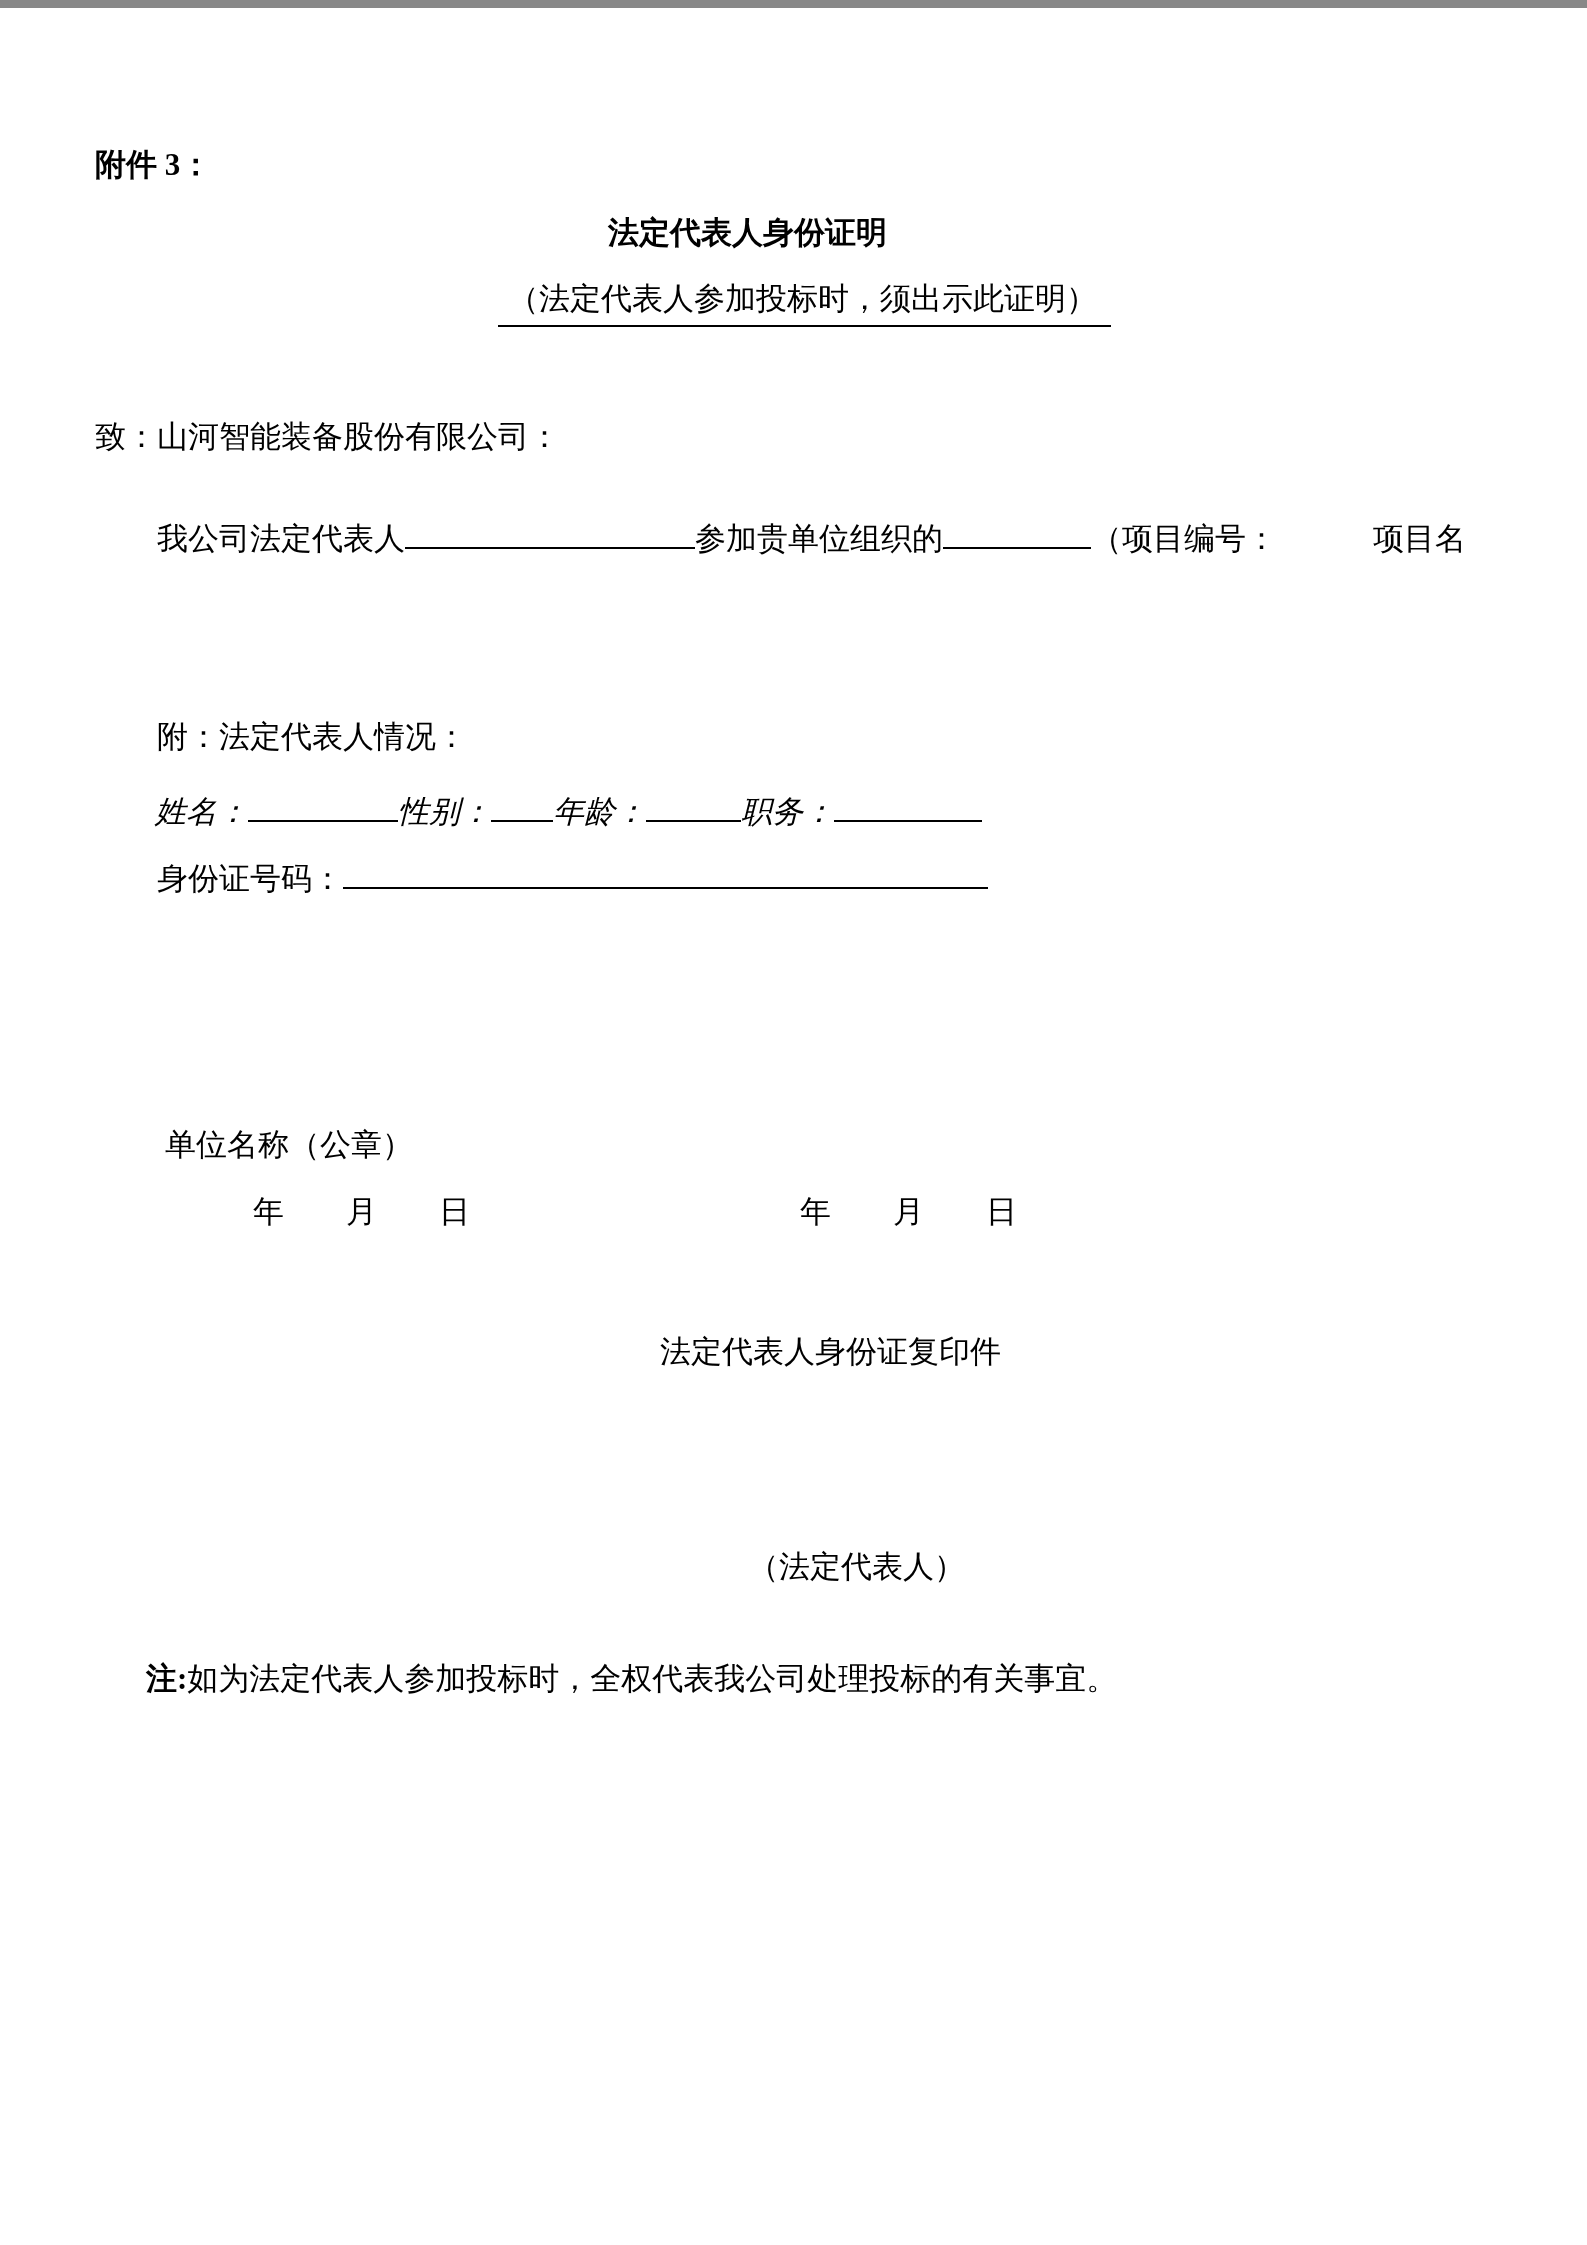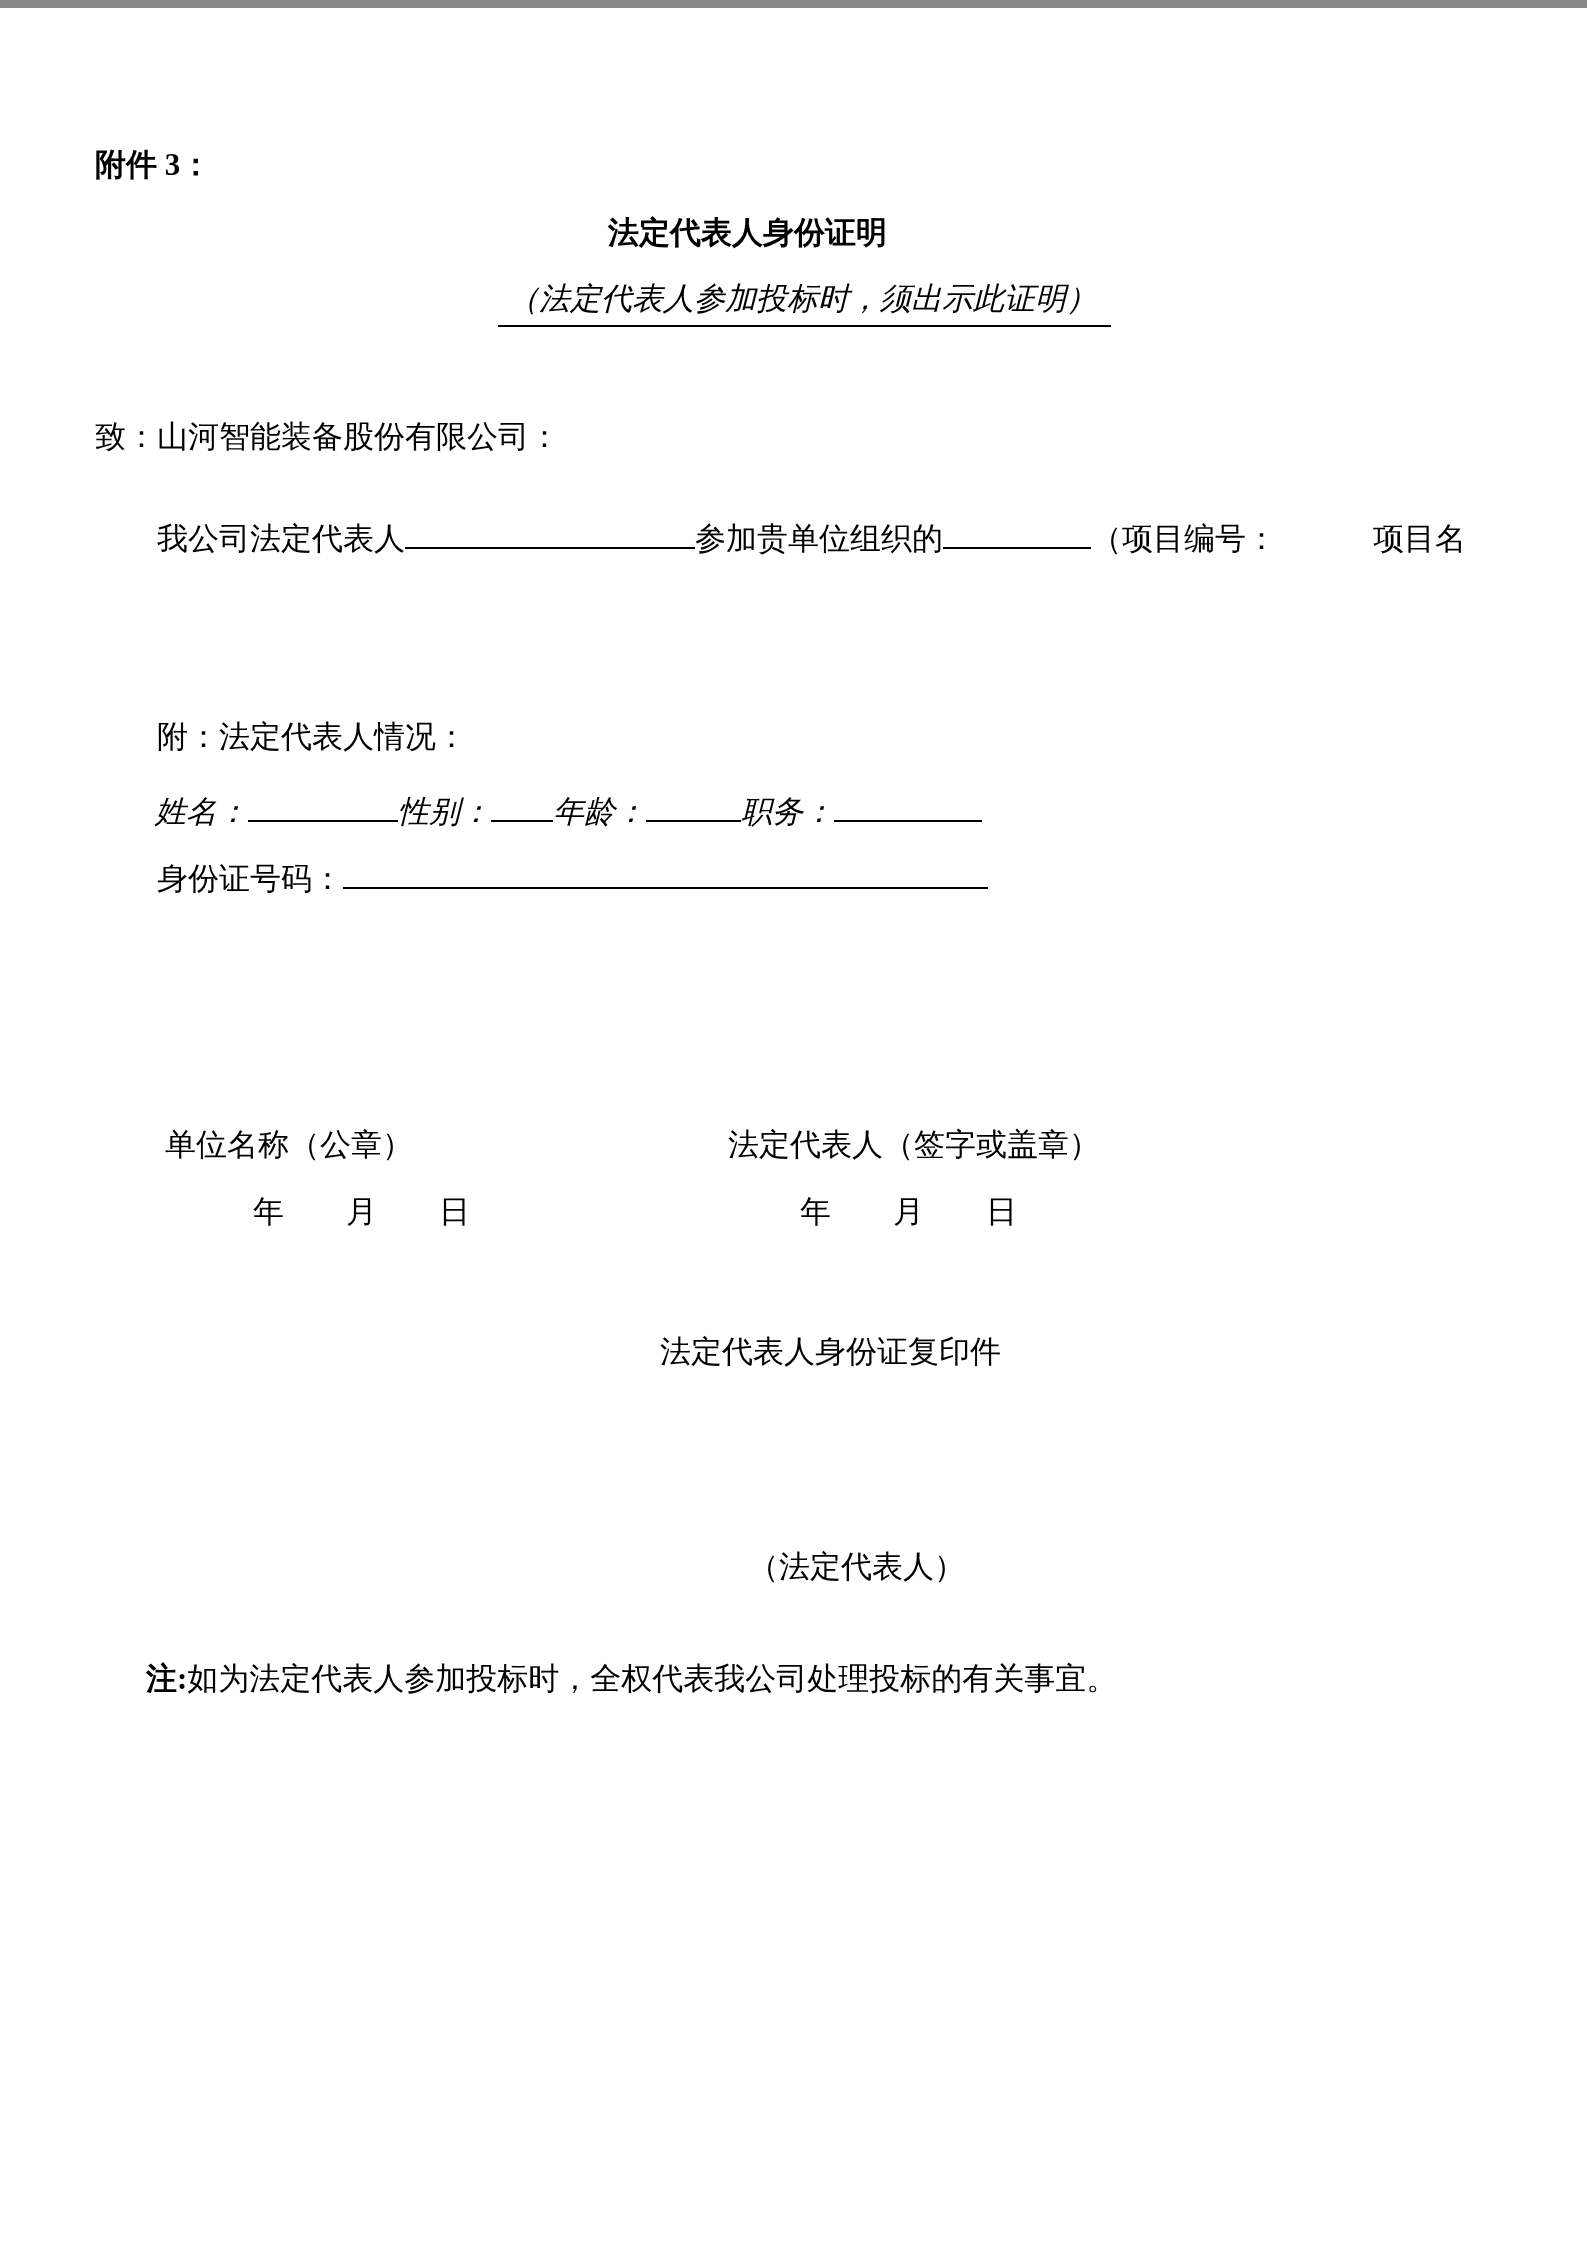--- a/index.html
+++ b/index.html
@@ -31,21 +31,20 @@
     vertical-align: baseline;
   }
   .gap {
     display: inline-block;
     height: 10px;
   }
   .subtitle-underline {
     display: inline-block;
     border-bottom: 2px solid #000;
     padding: 0 14px 6px 10px;
-    font-style: italic;
   }
   .part { display: inline; }
 </style>
 </head>
 <body>
 
 <div class="page">
 
   <div class="row bold" style="left:95px; top:138px;">附件 3：</div>
 
@@ -67,21 +66,20 @@
   <div class="row" style="left:155px; top:778px;font-style:italic;">
     <span>姓名：</span><span class="blank" style="width:150px;"></span><span>性别：</span><span class="blank" style="width:62px;"></span><span>年龄：</span><span class="blank" style="width:95px;"></span><span>职务：</span><span class="blank" style="width:148px;"></span>
   </div>
 
   <div class="row" style="left:157px; top:845px;">
     <span>身份证号码：</span><span class="blank" style="width:645px;"></span>
   </div>
 
 
   <div class="row" style="left:165px; top:1118px;">单位名称（公章）</div>
-  <div class="row" style="left:728px; top:1118px;">法定代表人（签字或盖章）</div>
 
   <div class="row" style="left:253px; top:1185px;">年　　月　　日</div>
   <div class="row" style="left:800px; top:1185px;">年　　月　　日</div>
 
   <div class="row" style="left:660px; top:1325px;">法定代表人身份证复印件</div>
 
   <div class="row" style="left:748px; top:1540px;">（法定代表人）</div>
 
   <div class="row" style="left:146px; top:1652px;">
     <span class="bold">注:</span><span>如为法定代表人参加投标时，全权代表我公司处理投标的有关事宜。</span>

